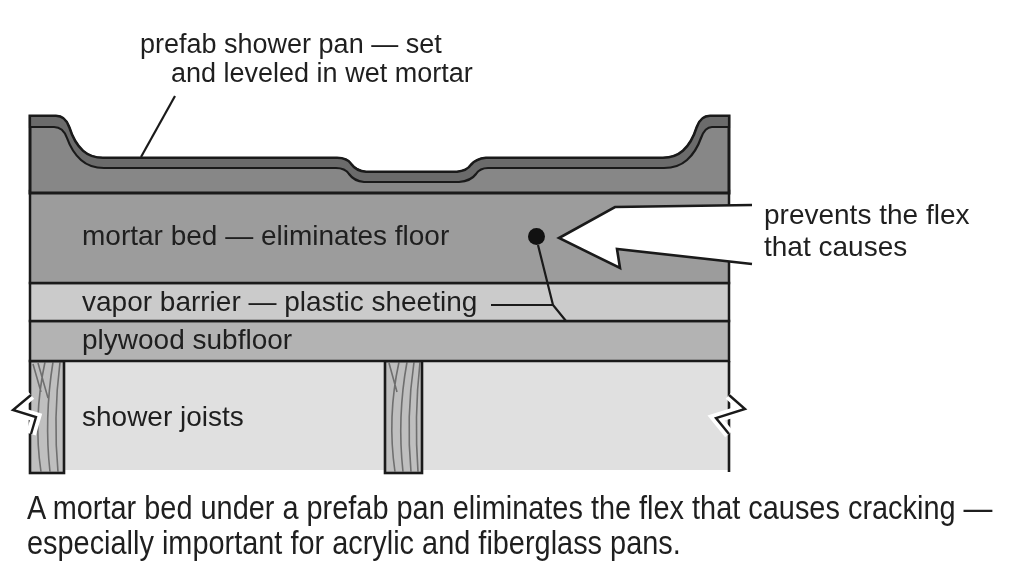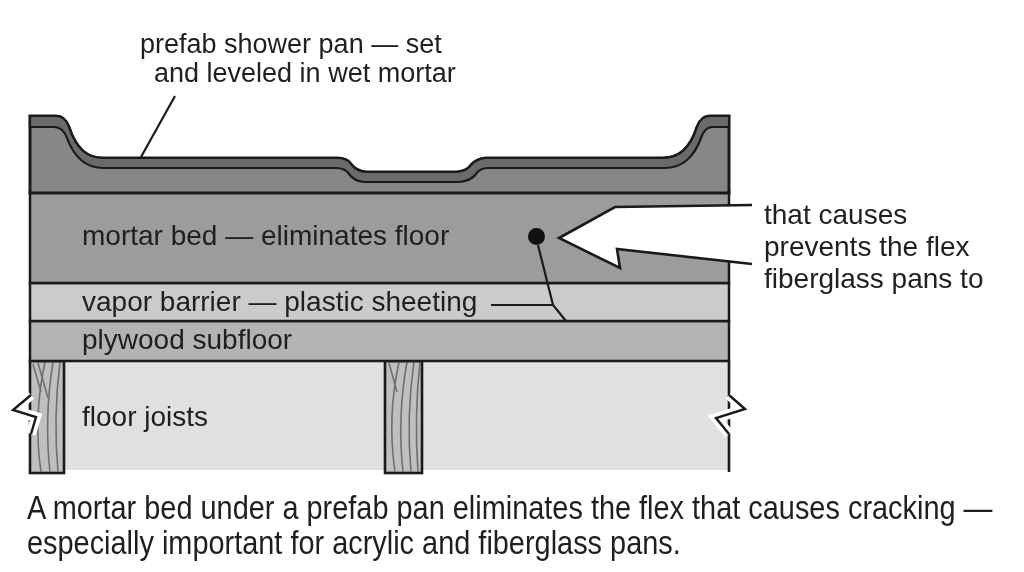--- a/index.html
+++ b/index.html
@@ -3,21 +3,21 @@
 <meta charset="utf-8">
 <style>
   html,body{margin:0;padding:0;background:#ffffff;}
   .stage{
     position:relative;width:1016px;height:572px;background:#ffffff;
     font-family:"Liberation Sans",sans-serif;color:#1f1f1f;overflow:hidden;
   }
   .stage svg{position:absolute;left:0;top:0;}
   .lbl{position:absolute;white-space:nowrap;z-index:2;}
   .toplabel{left:140px;top:30px;font-size:27px;line-height:29px;}
-  .toplabel .indent{margin-left:14px;}
+  .toplabel .indent{margin-left:31px;}
   .layerlabel{font-size:28px;line-height:30px;}
   .mortar-lbl{left:82px;top:221px;}
   .vapor-lbl{left:82px;top:287px;text-align:center;}
   .plywood-lbl{left:82px;top:325px;text-align:right;}
   .joists-lbl{left:82px;top:402px;}
   .annotation{left:764px;top:199px;font-size:28px;line-height:32px;z-index:2;position:absolute;}
   .caption{left:27px;top:490px;position:absolute;z-index:2;font-size:34px;line-height:35px;}
   .cond{transform:scaleX(0.85);transform-origin:0 50%;white-space:nowrap;}
 </style>
 </head>
@@ -73,26 +73,25 @@
   </svg>
 
   <div class="lbl toplabel">
     <div>prefab shower pan — set</div>
     <div class="indent">and leveled in wet mortar</div>
   </div>
 
   <div class="lbl layerlabel mortar-lbl">mortar bed — eliminates floor</div>
   <div class="lbl layerlabel vapor-lbl">vapor barrier — plastic sheeting</div>
   <div class="lbl layerlabel plywood-lbl">plywood subfloor</div>
-  <div class="lbl layerlabel joists-lbl">floor joists</div>
+  <div class="lbl layerlabel joists-lbl">shower joists</div>
 
   <div class="annotation">
+    <div>prevents the flex</div>
     <div>that causes</div>
-    <div>prevents the flex</div>
-    <div>fiberglass pans to</div>
   </div>
 
   <div class="caption">
     <div class="cond">A mortar bed under a prefab pan eliminates the flex that causes cracking —</div>
     <div class="cond">especially important for acrylic and fiberglass pans.</div>
   </div>
 
 </div>
 
 </body></html>

